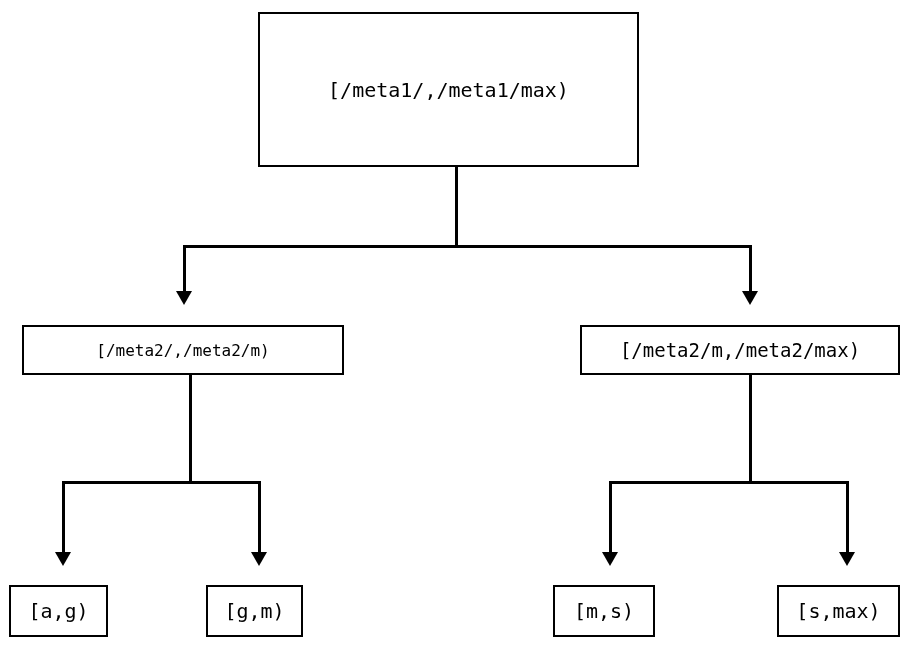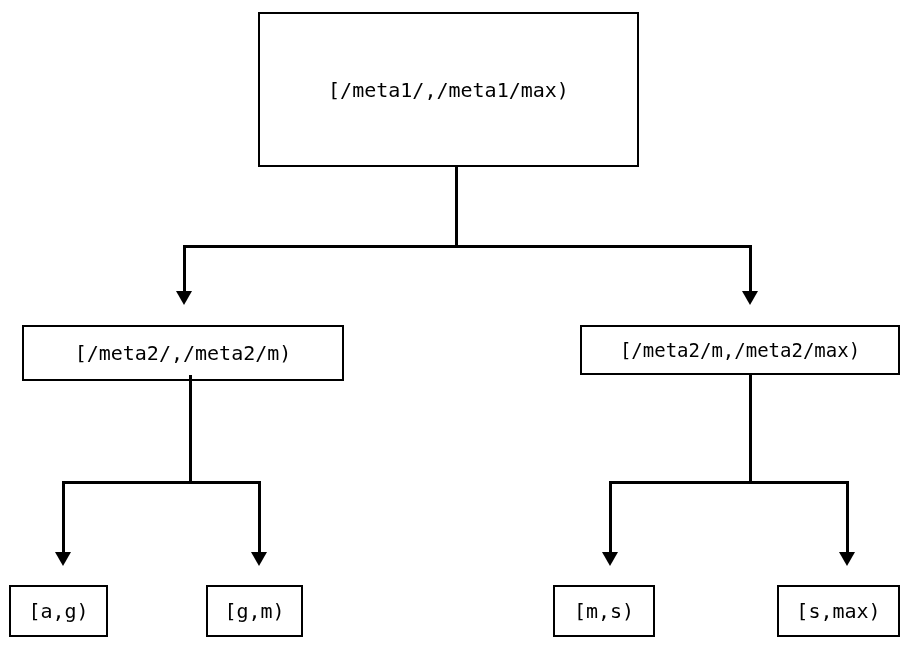--- a/index.html
+++ b/index.html
@@ -34,22 +34,22 @@
     top: 12px;
     width: 381px;
     height: 155px;
     font-size: 20px;
     text-align: center;
   }
   .node-mid-left {
     left: 22px;
     top: 325px;
     width: 322px;
-    height: 56px;
-    font-size: 20px;
+    height: 50px;
+    font-size: 16px;
   }
   .node-mid-right {
     left: 580px;
     top: 325px;
     width: 320px;
     height: 50px;
     font-size: 19px;
   }
   .node-leaf {
     top: 585px;

